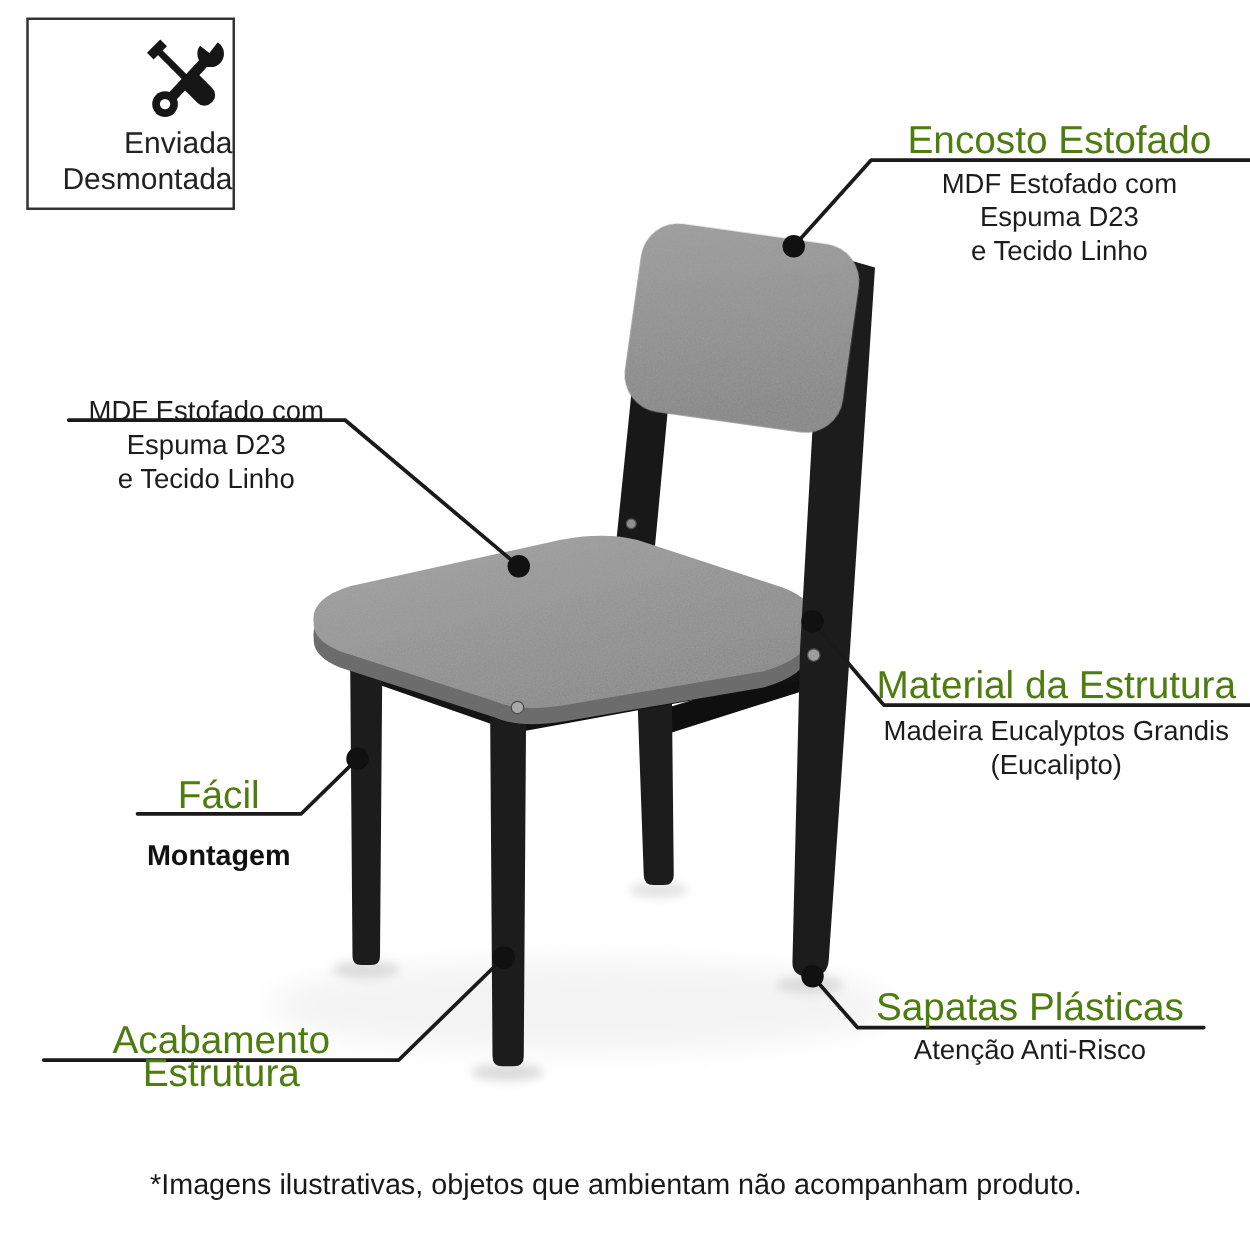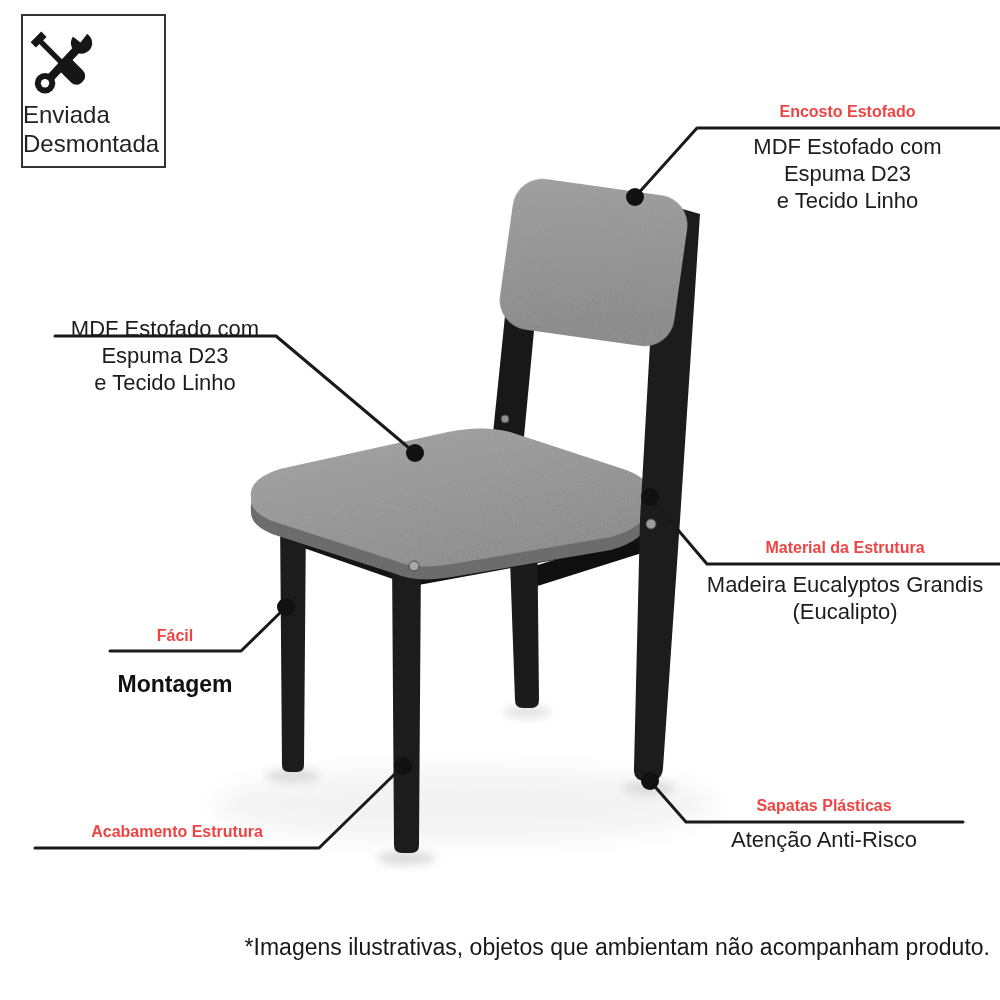--- a/index.html
+++ b/index.html
@@ -6,44 +6,44 @@
   .stage {
     position:relative; width:1000px; height:1000px; overflow:hidden;
     background:#ffffff; font-family:"Liberation Sans","DejaVu Sans",sans-serif;
     color:#1a1a1a;
   }
   .chair-svg { position:absolute; left:0; top:0; width:1000px; height:1000px; }
 
   .badge {
     position:absolute; left:21px; top:14px; width:141px; height:150px;
     border:2px solid #333333; background:#ffffff;
-    display:flex; flex-direction:column; align-items:flex-start;
+    display:flex; flex-direction:column; align-items:flex-end;padding-left:22px;
   }
   .badge .tools { width:76px; height:76px; margin-top:8px; }
   .badge .bline { font-size:24px; line-height:29px; color:#222222; text-align:center; white-space:nowrap; }
 
   .callout { position:absolute; text-align:center; }
-  .callout .title { font-weight:bold; font-size:16px; line-height:27px; color:#ef4444; white-space:pre-line; }
+  .callout .title { font-weight:normal; font-size:31px; line-height:27px; color:#4d7c0f; white-space:pre-line; }
   .callout .body  { font-size:22px; line-height:27px; color:#1c1c1c; white-space:pre-line; }
 
   #co-encosto    { left:695px; top:98px;  width:305px; }
   #co-encosto .body { margin-top:8px; }
   #co-assento    { left:45px;  top:306px; width:240px; }
   #co-assento .body { margin-top:9px; }
   #co-estrutura  { left:690px; top:534px; width:310px; }
   #co-estrutura .body { margin-top:10px; }
   #co-montagem   { left:85px;  top:622px; width:180px; }
   #co-montagem .title2 { font-weight:bold; font-size:23px; line-height:27px; color:#111111; margin-top:22px; }
   #co-acabamento { left:35px;  top:818px; width:284px; }
   #co-acabamento .body { margin-top:9px; }
   #co-sapatas    { left:685px; top:792px; width:278px; }
   #co-sapatas .body { margin-top:7px; }
 
   .footnotes { position:absolute; left:120px; top:931px; width:870px;
-               font-size:23px; line-height:33px; color:#181818; text-align:right; }
+               font-size:23px; line-height:33px; color:#181818; text-align:left; }
 </style>
 </head>
 <body>
 
 <div class="stage">
 
   <svg class="chair-svg" viewBox="0 0 1000 1000" aria-hidden="true">
     <defs>
       <linearGradient id="gPad" x1="0" y1="0" x2="0.25" y2="1">
         <stop offset="0" stop-color="#9c9c9c"></stop>

